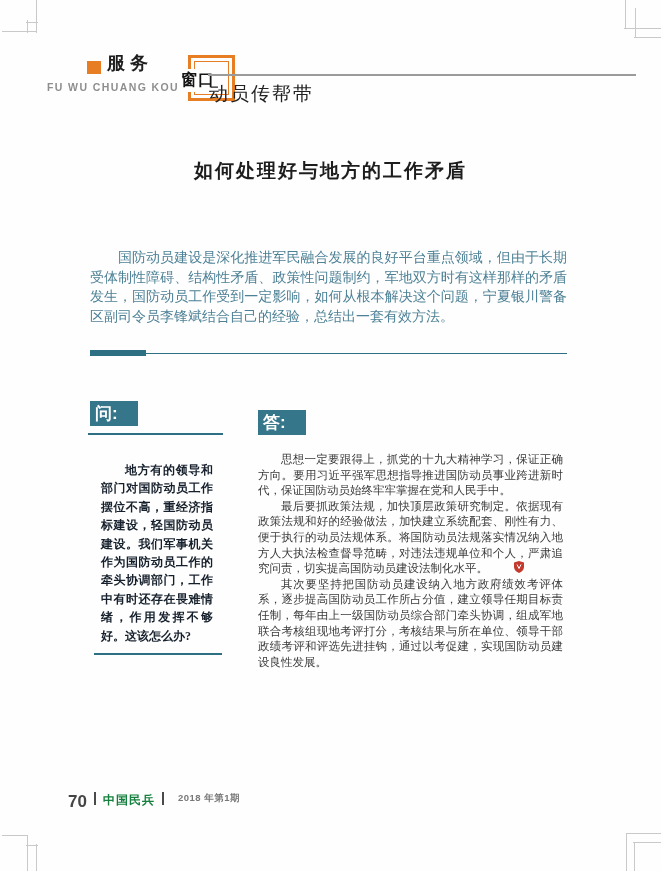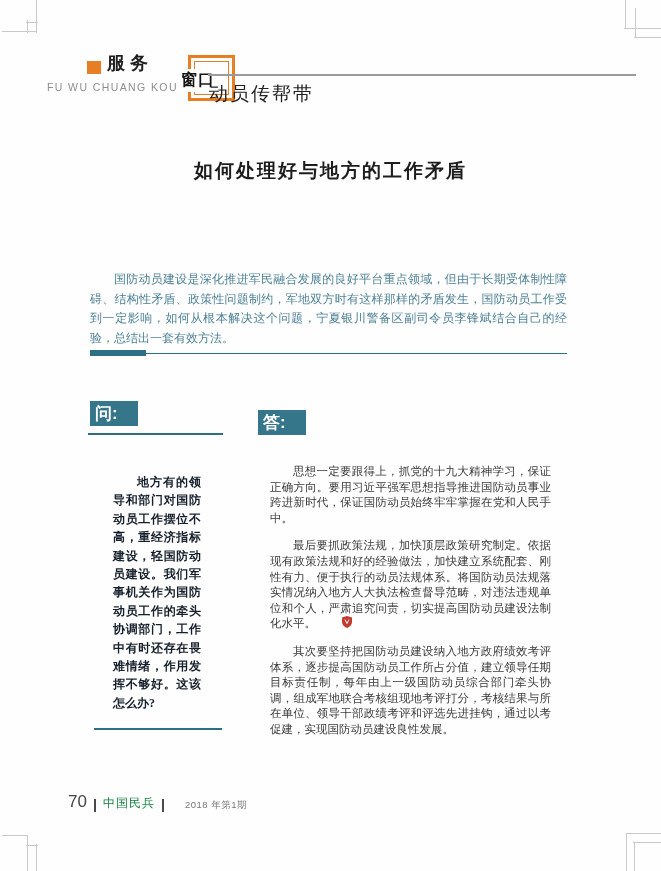--- a/index.html
+++ b/index.html
@@ -7,53 +7,53 @@
     position:relative;width:661px;height:871px;background:#fefefe;overflow:hidden;
     font-family:"Liberation Sans",sans-serif;
   }
   .mark{position:absolute;background:#c9c9c9;}
   
   .brand-square{position:absolute;left:87px;top:61px;width:14px;height:13px;background:#e87e24;}
   .brand-text{position:absolute;left:107px;top:51px;font-size:18px;font-weight:bold;color:#1e1e1e;letter-spacing:5px;}
   .window-box{position:absolute;left:152px;top:55px;width:47px;height:46px;border:3px solid #e87e24;box-sizing:border-box;margin-left:36px;}
   .window-box-inner{position:absolute;left:3px;top:3px;right:3px;bottom:3px;border:1px solid #e87e24;}
   .window-box-text{position:absolute;left:-12px;top:11px;background:#fefefe;padding:1px 2px;font-size:16px;font-weight:bold;color:#141414;letter-spacing:1px;}
-  .brand-pinyin{position:absolute;left:47px;top:81px;font-size:10.5px;font-weight:normal;color:#8e8e8e;letter-spacing:1.4px;}
+  .brand-pinyin{position:absolute;left:47px;top:81px;font-size:10.5px;font-weight:bold;color:#8e8e8e;letter-spacing:1.4px;}
   .header-rule{position:absolute;left:208px;top:74px;width:428px;height:2px;background:#9b9b9b;}
   .column-title{position:absolute;left:209px;top:81px;font-size:19px;color:#222;letter-spacing:2px;}
   
   .article-title{position:absolute;left:0;top:158px;width:100%;text-align:center;font-size:19px;font-weight:bold;color:#1d1d1d;letter-spacing:2px;}
   
-  .intro{position:absolute;left:90px;top:270px;width:477px;font-size:12px;line-height:19.5px;color:#4d8196;text-align:justify;text-indent:2em;}
+  .intro{position:absolute;left:90px;top:248px;width:477px;font-size:14px;line-height:19.5px;color:#4d8196;text-align:justify;text-indent:2em;}
   .intro-rule-line{position:absolute;left:90px;top:353px;width:477px;height:1px;background:#2d7084;}
   .intro-rule-thick{position:absolute;left:90px;top:350px;width:56px;height:6px;background:#2d7084;}
   
   .label-box{position:absolute;width:48px;height:25px;background:#35768a;color:#ffffff;font-weight:bold;font-size:17px;line-height:25px;padding-left:5px;box-sizing:border-box;}
   .q-label{left:90px;top:401px;}
   .a-label{left:258px;top:410px;}
   .q-underline{position:absolute;left:88px;top:433px;width:135px;height:1.5px;background:#2d7084;}
   .question-col{position:absolute;left:97px;top:457px;width:120px;}
   .question-text{
     font-family:"Liberation Serif",serif;font-weight:bold;font-size:12px;line-height:18.4px;
-    color:#16202c;text-align:justify;text-indent:2em;margin:16px;
+    color:#16202c;text-align:justify;text-indent:2em;margin:4px;
   }
   .q-end-rule{width:128px;height:2px;background:#2d7084;margin:8px 0 0 -3px;}
   
   .answer-col{position:absolute;left:258px;top:452px;width:305px;}
   .answer-col p{
     font-family:"Liberation Serif",serif;font-size:11.5px;line-height:15.6px;color:#3a3a3a;
-    text-align:justify;text-indent:2em;margin:12px;
+    text-align:justify;text-indent:2em;margin:0;
   }
   .end-mark{display:inline-block;vertical-align:-1px;margin-left:3px;line-height:0;}
   
-  .footer{position:absolute;left:68px;top:792px;display:flex;align-items:flex-end;}
+  .footer{position:absolute;left:68px;top:792px;display:flex;align-items:flex-start;font-weight:bold;}
   .page-num{font-size:17px;color:#454545;}
   .fsep{width:2px;height:13px;background:#4a4a4a;margin:0 7px;}
   .mag-name{font-size:12px;color:#15803d;letter-spacing:1px;}
-  .issue{font-size:9.5px;color:#787878;letter-spacing:0.5px;margin-left:14px;}
+  .issue{font-size:9.5px;color:#787878;letter-spacing:0.5px;margin-left:7px;}
 </style>
 </head>
 <body>
 
 <div class="page">
 
   <div>
     <div class="mark" style="left:36px;top:0;width:1px;height:33px;"></div>
     <div class="mark" style="left:2px;top:31px;width:35px;height:1px;"></div>
     <div class="mark" style="left:27px;top:20px;width:1px;height:13px;"></div>

